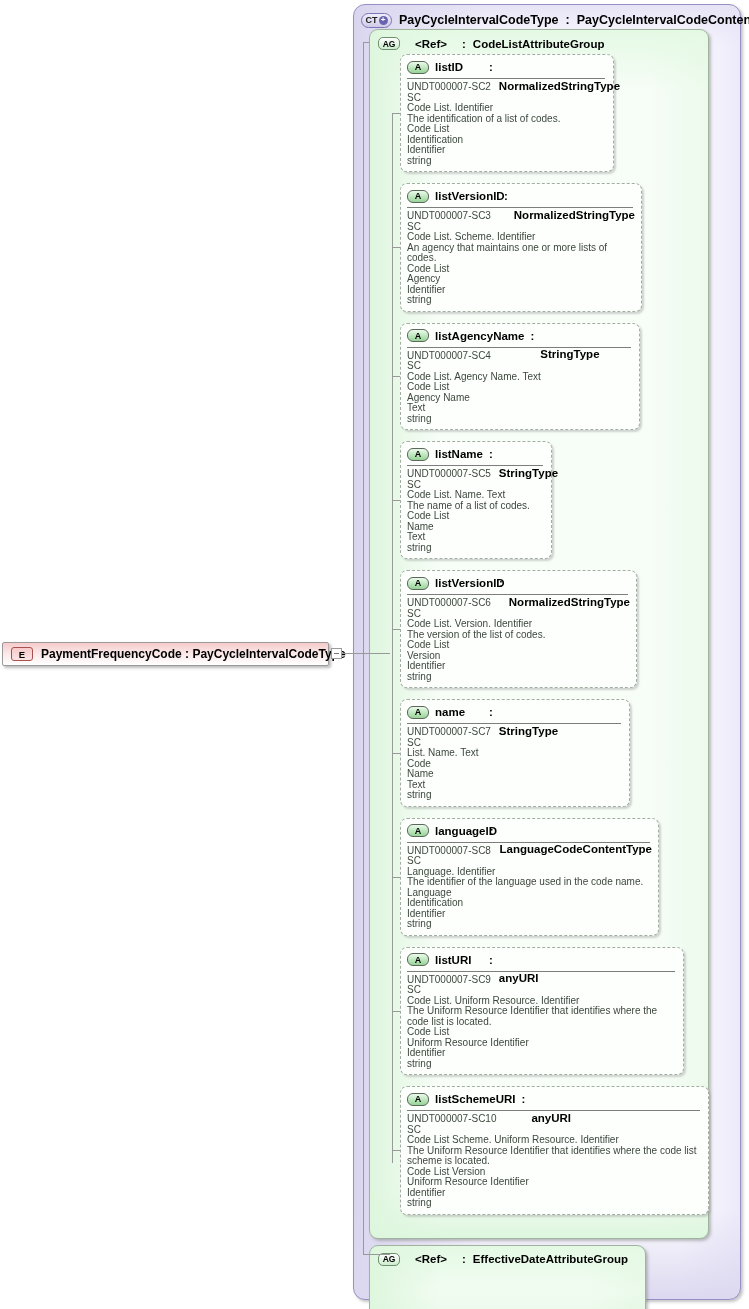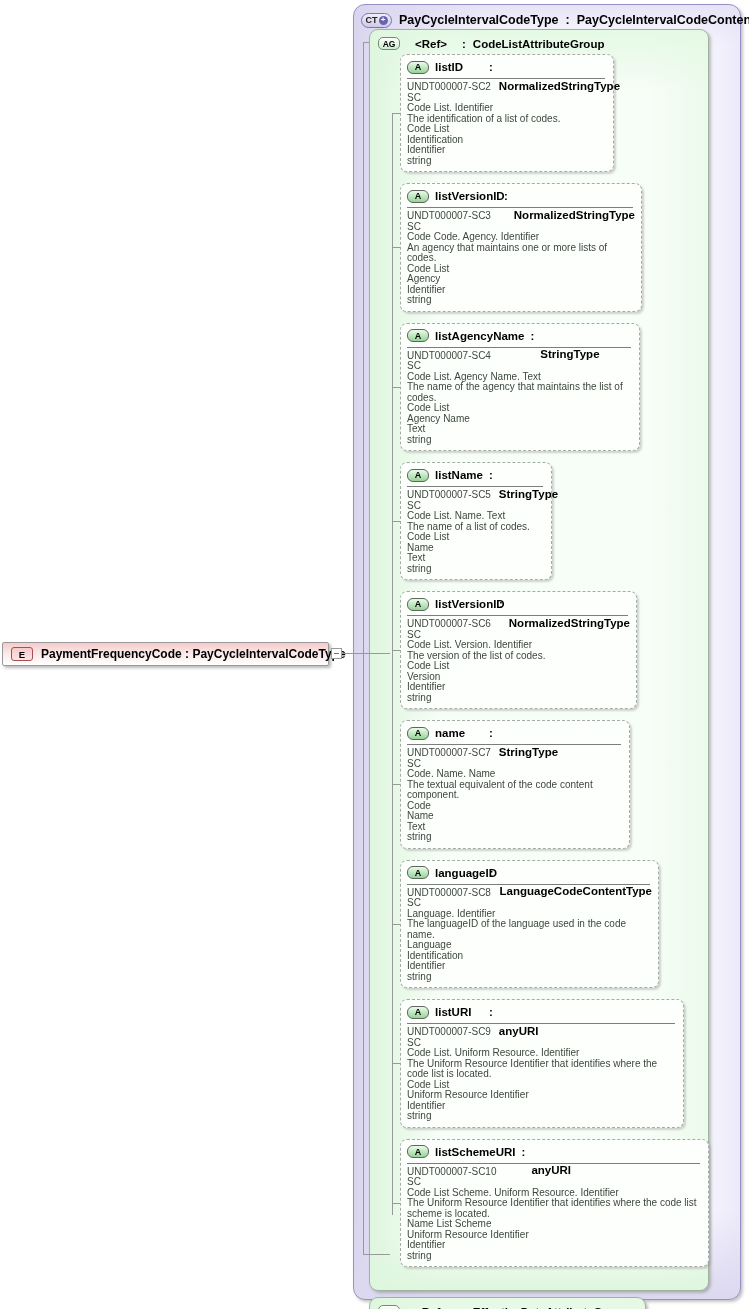--- a/index.html
+++ b/index.html
@@ -168,42 +168,41 @@
     <div class="attr-hdr">
       <span class="a-icon">A</span>
       <span class="attr-name">listVersionID</span>
       <span class="colon">:</span>
       <span class="attr-type">NormalizedStringType</span>
     </div>
     <div class="attr-sep-line"></div>
     <div class="docs">
                 <div>UNDT000007-SC3</div>
                 <div>SC</div>
-                <div>Code Code. Agency. Identifier</div>
+                <div>Code List. Scheme. Identifier</div>
                 <div>An agency that maintains one or more lists of codes.</div>
                 <div>Code List</div>
                 <div>Agency</div>
                 <div>Identifier</div>
                 <div>string</div>
               </div>
   </div>
 
   <div class="attr">
     <div class="attr-hdr">
       <span class="a-icon">A</span>
       <span class="attr-name">listAgencyName</span>
       <span class="colon">:</span>
       <span class="attr-type">StringType</span>
     </div>
     <div class="attr-sep-line"></div>
     <div class="docs">
                 <div>UNDT000007-SC4</div>
                 <div>SC</div>
                 <div>Code List. Agency Name. Text</div>
-                <div>The name of the agency that maintains the list of codes.</div>
                 <div>Code List</div>
                 <div>Agency Name</div>
                 <div>Text</div>
                 <div>string</div>
               </div>
   </div>
 
   <div class="attr">
     <div class="attr-hdr">
       <span class="a-icon">A</span>
@@ -248,42 +247,41 @@
     <div class="attr-hdr">
       <span class="a-icon">A</span>
       <span class="attr-name">name</span>
       <span class="colon">:</span>
       <span class="attr-type">StringType</span>
     </div>
     <div class="attr-sep-line"></div>
     <div class="docs">
                 <div>UNDT000007-SC7</div>
                 <div>SC</div>
-                <div>Code. Name. Name</div>
-                <div>The textual equivalent of the code content component.</div>
+                <div>List. Name. Text</div>
                 <div>Code</div>
                 <div>Name</div>
                 <div>Text</div>
                 <div>string</div>
               </div>
   </div>
 
   <div class="attr">
     <div class="attr-hdr">
       <span class="a-icon">A</span>
       <span class="attr-name">languageID</span>
       <span class="colon">:</span>
       <span class="attr-type">LanguageCodeContentType</span>
     </div>
     <div class="attr-sep-line"></div>
     <div class="docs">
                 <div>UNDT000007-SC8</div>
                 <div>SC</div>
                 <div>Language. Identifier</div>
-                <div>The languageID of the language used in the code name.</div>
+                <div>The identifier of the language used in the code name.</div>
                 <div>Language</div>
                 <div>Identification</div>
                 <div>Identifier</div>
                 <div>string</div>
               </div>
   </div>
 
   <div class="attr">
     <div class="attr-hdr">
       <span class="a-icon">A</span>
@@ -310,21 +308,21 @@
       <span class="attr-name">listSchemeURI</span>
       <span class="colon">:</span>
       <span class="attr-type">anyURI</span>
     </div>
     <div class="attr-sep-line"></div>
     <div class="docs">
                 <div>UNDT000007-SC10</div>
                 <div>SC</div>
                 <div>Code List Scheme. Uniform Resource. Identifier</div>
                 <div>The Uniform Resource Identifier that identifies where the code list scheme is located.</div>
-                <div>Name List Scheme</div>
+                <div>Code List Version</div>
                 <div>Uniform Resource Identifier</div>
                 <div>Identifier</div>
                 <div>string</div>
               </div>
   </div>
 </div>
   </div>
 
   <div class="ag ag2">
 

